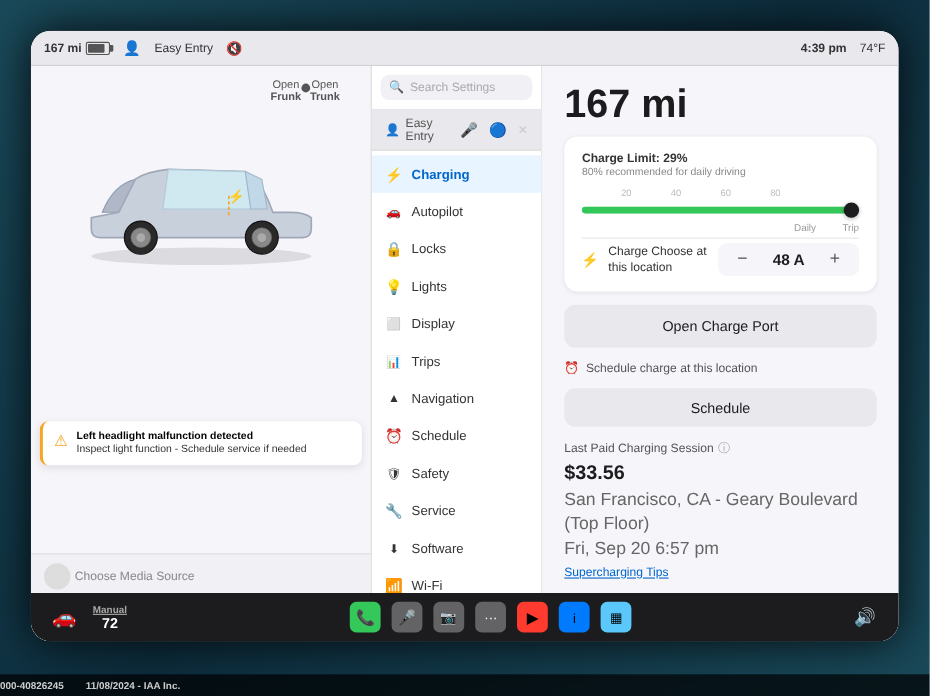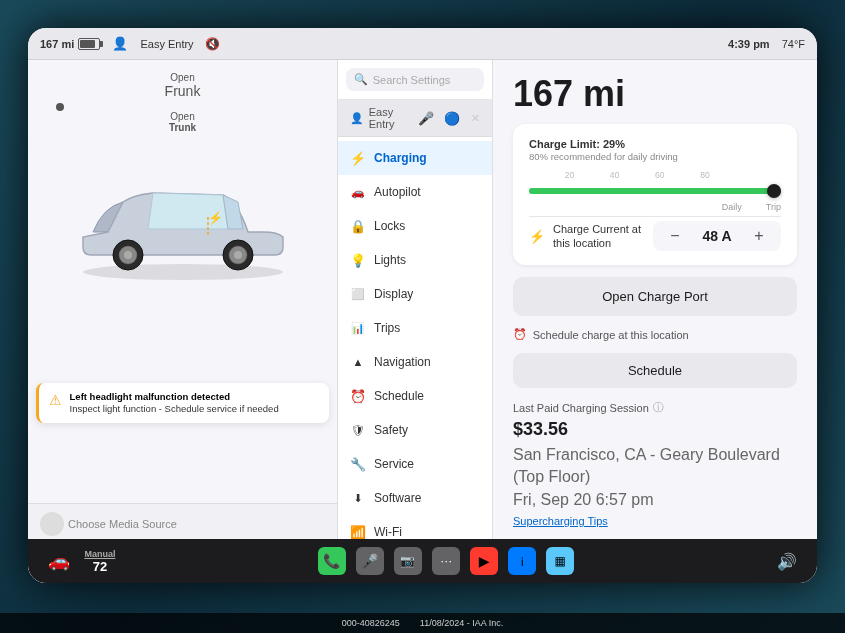--- a/index.html
+++ b/index.html
@@ -123,21 +123,20 @@
       padding: 8px;
     }
 
     .car-labels {
       display: flex;
       justify-content: flex-end;
       width: 100%;
       padding: 4px 20px;
       font-size: 10px;
       color: #555;
-      flex-direction: column;
     }
 
     .car-label {
       text-align: center;
     }
 
     .car-image-area {
       width: 100%;
       height: 160px;
       position: relative;
@@ -575,24 +574,24 @@
     
     .bottom-info-bar {
       position: absolute;
       bottom: 0;
       left: 0;
       right: 0;
       background: rgba(0,0,0,0.7);
       height: 20px;
       display: flex;
       align-items: center;
-      justify-content: center;
       font-size: 9px;
       color: #ccc;
       gap: 20px;
+      font-weight: bold;
     }
 
     .lightning-icon { color: #f5a623; }
 
     .divider {
       height: 1px;
       background: #e5e5ea;
       margin: 4px 0;
     }
   </style>
@@ -620,21 +619,21 @@
         <span>74°F</span>
       </div>
 
       <div class="main-layout">
 
         <div class="car-panel">
           <div class="car-panel-content">
             <div class="car-labels">
               <div class="car-label">
                 <div style="font-size:10px;color:#555;">Open</div>
-                <div style="font-size:14px;color:#555;font-weight:400;">Frunk</div>
+                <div style="font-size:10px;color:#555;font-weight:700;">Frunk</div>
               </div>
               <div style="width:8px;height:8px;background:#555;border-radius:50%;margin-top:4px;"></div>
               <div class="car-label">
                 <div style="font-size:10px;color:#555;">Open</div>
                 <div style="font-size:10px;color:#555;font-weight:600;">Trunk</div>
               </div>
             </div>
 
             <div class="car-image-area">
               <svg class="car-svg" viewBox="0 0 260 140" xmlns="http://www.w3.org/2000/svg">
@@ -793,21 +792,21 @@
               </div>
               <div class="slider-bottom-labels">
                 <span>Daily</span>
                 <span>Trip</span>
               </div>
 
               <div class="divider"></div>
 
               <div class="charge-current-row">
                 <span class="settings-icon lightning-icon">⚡</span>
-                <div class="charge-current-label" style="white-space:pre-line;">Charge Current at
+                <div class="charge-current-label" style="white-space:pre-line;">Charge Choose at
 this location</div>
                 <div class="amperage-control">
                   <span class="amp-btn">−</span>
                   <span class="amp-value">48 A</span>
                   <span class="amp-btn">+</span>
                 </div>
               </div>
             </div>
 
             <button class="open-charge-btn">Open Charge Port</button>

